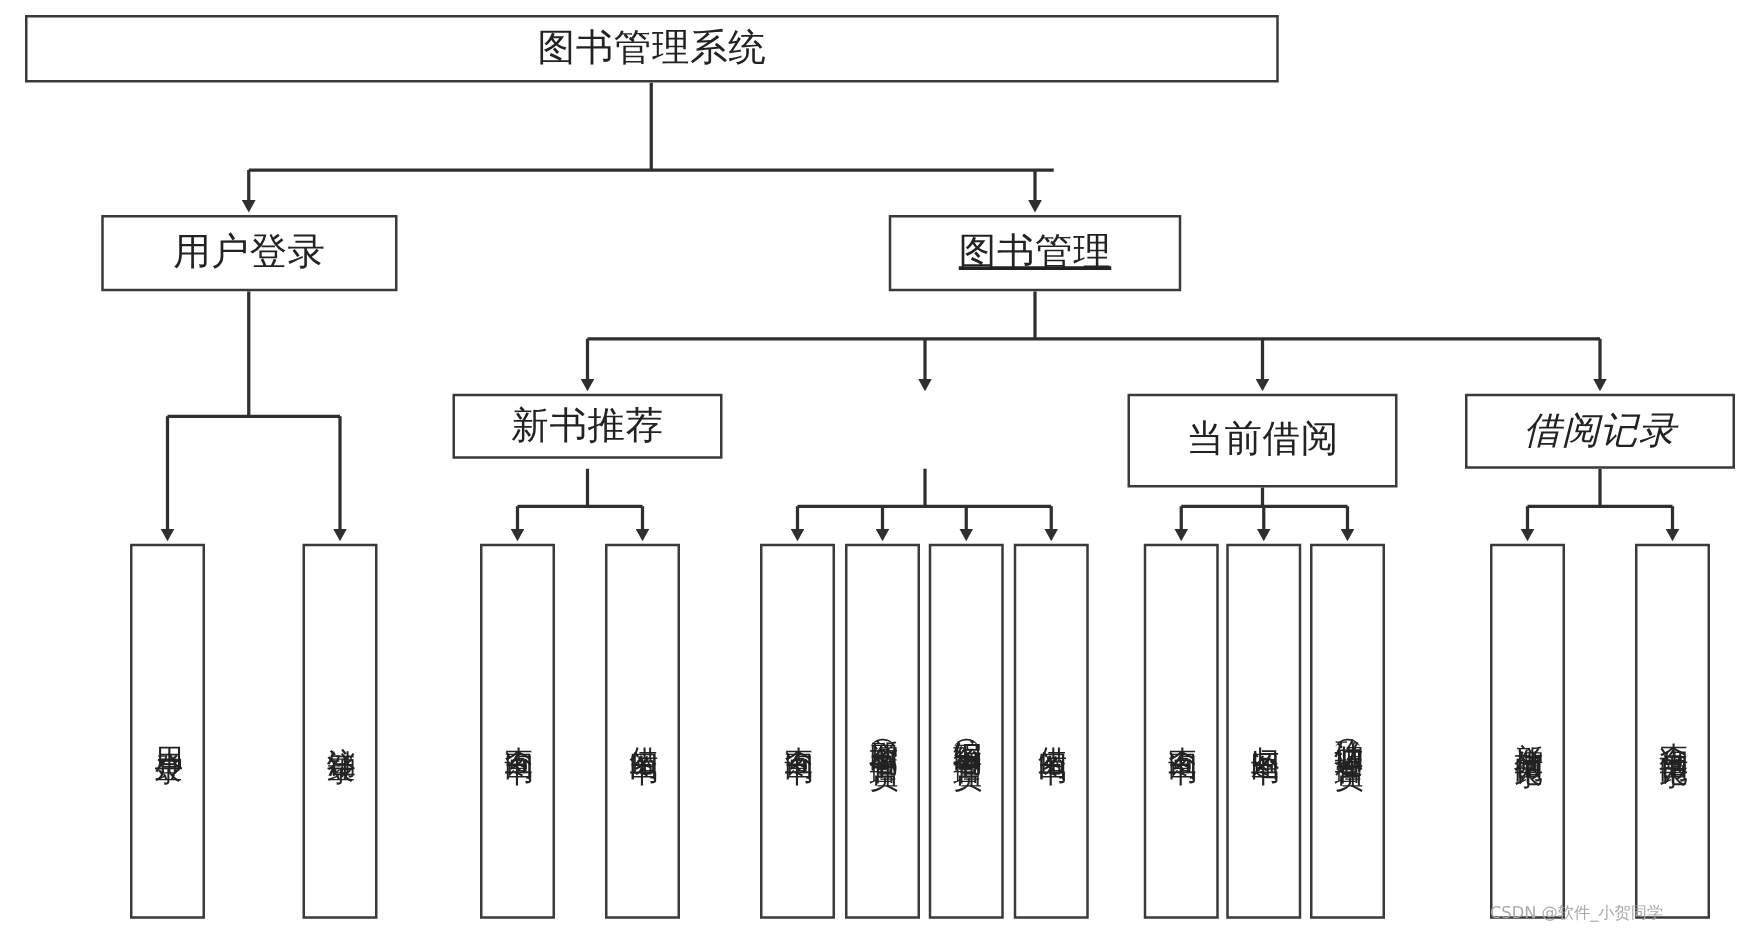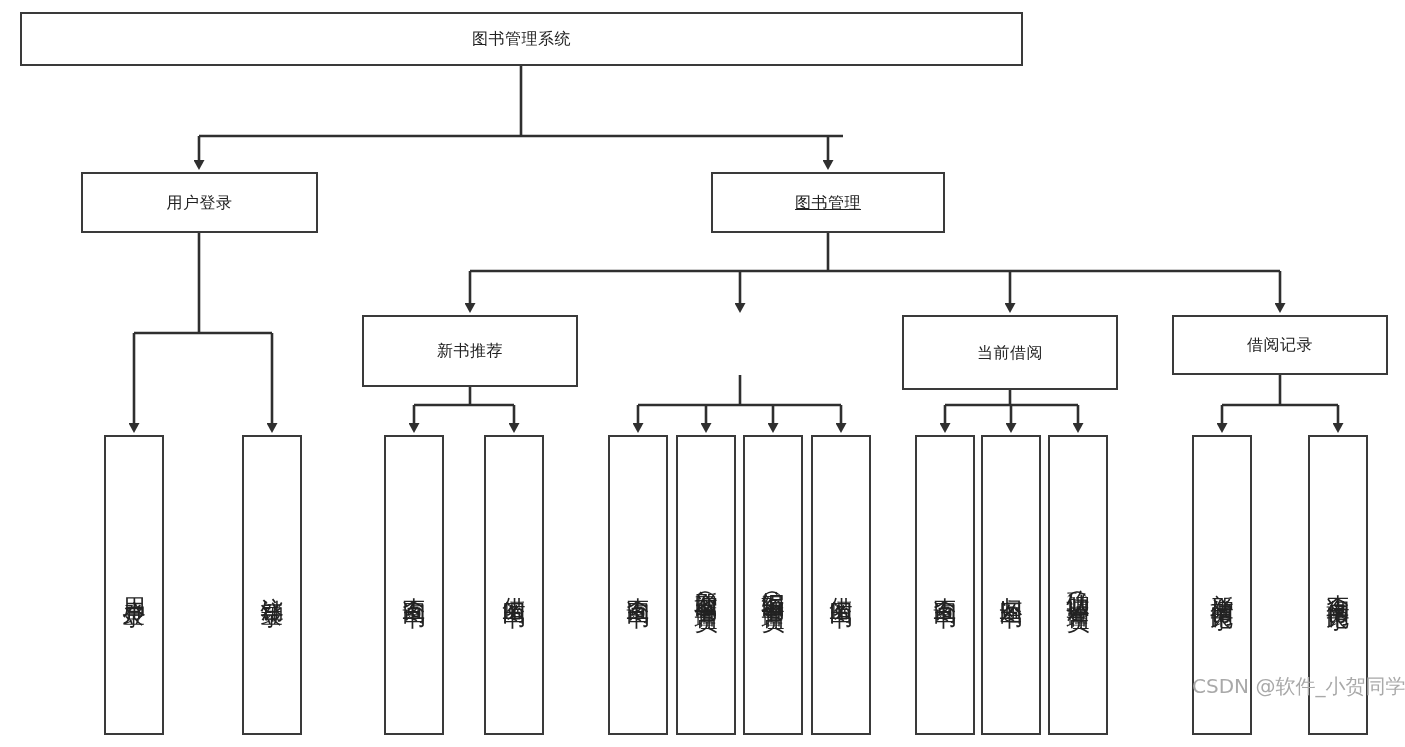--- a/index.html
+++ b/index.html
@@ -35,42 +35,42 @@
     color: #222222;
     z-index: 2;
   }
   .node .label {
     display: block;
     line-height: 1.22;
     text-align: center;
     letter-spacing: 0.5px;
   }
   .node.horiz .label {
-    font-size: 16px;
+    font-size: 30px;
     white-space: nowrap;
   }
   .node.vert {
     align-items: center;
     justify-content: center;
     padding: 6px 0;
   }
   .node.vert .label {
     writing-mode: vertical-rl;
     text-orientation: upright;
     font-size: 23px;
     letter-spacing: 3px;
     line-height: 1.0;
     max-height: 100%;
   }
   .root .label { font-size: 23px; }
   #watermark {
     position: absolute;
     left: 1192px;
-    top: 673px;
-    font-size: 20px;
+    top: 721px;
+    font-size: 13px;
     color: #a9a9a9;
     white-space: nowrap;
     z-index: 5;
     font-family: "DejaVu Sans", "Liberation Sans", sans-serif;
   }
 </style>
 </head>
 <body>
 
 <div id="stage">
@@ -129,27 +129,27 @@
     <span class="label">图书管理系统</span>
   </div>
 
   <div class="node horiz" style="left:81px; top:172px; width:237px; height:61px;">
     <span class="label">用户登录</span>
   </div>
   <div class="node horiz" style="left:711px; top:172px; width:234px; height:61px;text-decoration:underline;">
     <span class="label">图书管理</span>
   </div>
 
-  <div class="node horiz" style="left:362px; top:315px; width:216px; height:72px;">
+  <div class="node horiz" style="left:362px; top:315px; width:216px; height:52px;">
     <span class="label">新书推荐</span>
   </div>
   <div class="node horiz" style="left:902px; top:315px; width:216px; height:75px;">
     <span class="label">当前借阅</span>
   </div>
-  <div class="node horiz" style="left:1172px; top:315px; width:216px; height:60px;">
+  <div class="node horiz" style="left:1172px; top:315px; width:216px; height:60px;font-style:italic;">
     <span class="label">借阅记录</span>
   </div>
 
   <div class="node vert" style="left:104px; top:435px; width:60px; height:300px;">
     <span class="label">用户登录</span>
   </div>
   <div class="node vert" style="left:242px; top:435px; width:60px; height:300px;">
     <span class="label">注销登录</span>
   </div>
 

